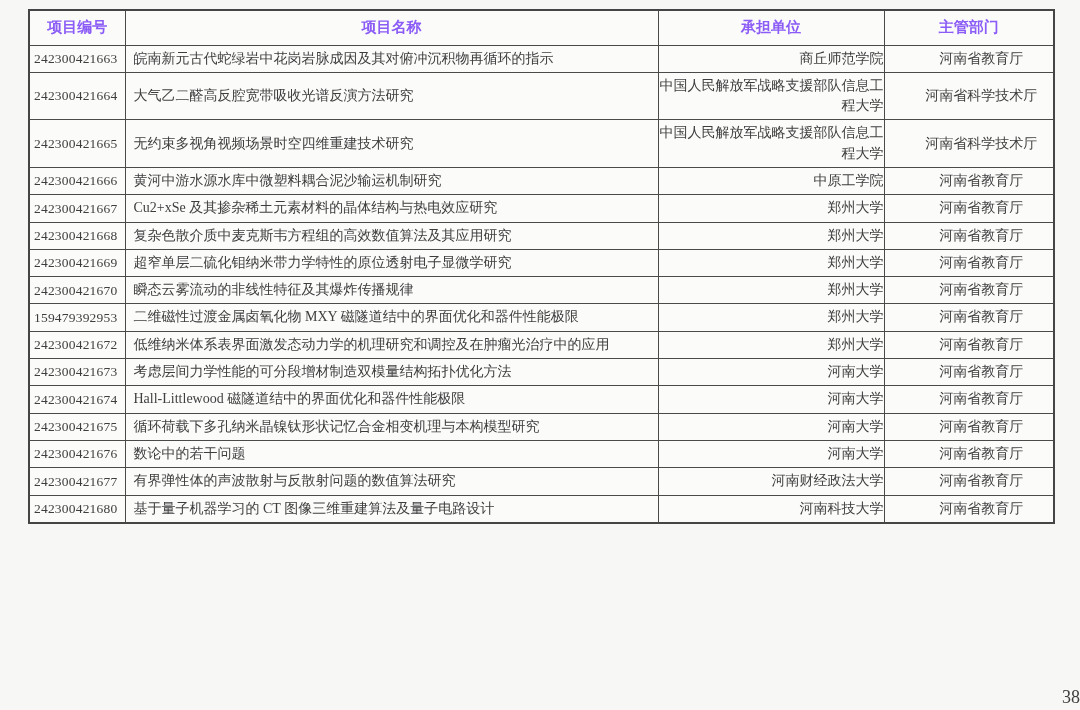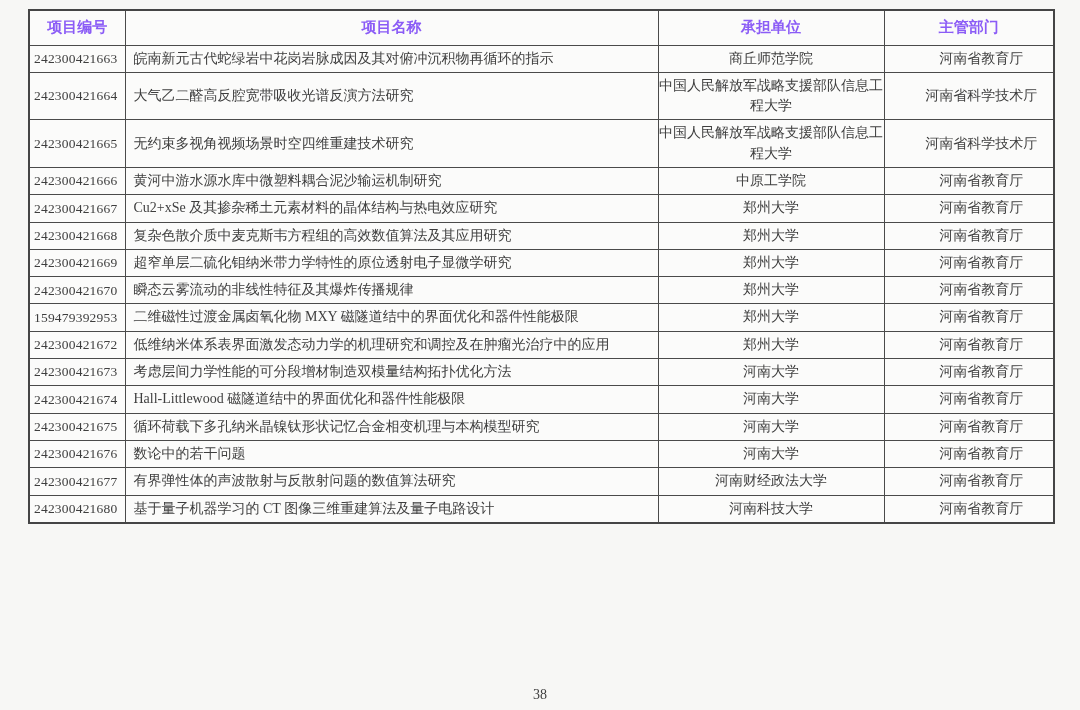--- a/index.html
+++ b/index.html
@@ -47,29 +47,29 @@
     padding: 3px 8px;
     color: #3e3e3e;
   }
   td.col-id {
     text-align: left;
     font-size: 13.5px;
     padding: 3px 4px;
     letter-spacing: 0.2px;
   }
   td.col-name { text-align: left; }
-  td.col-unit { text-align: center; padding: 3px 0; }
+  td.col-unit { text-align: right; padding: 3px 0; }
   td.col-dept { text-align: center; padding-left: 33px; }
   .page-number {
     position: absolute;
     left: 0;
     right: 0;
     top: 687px;
-    text-align: center;
-    font-size: 14px;
+    text-align: right;
+    font-size: 18px;
     color: #3e3e3e;
   }
 </style>
 </head>
 <body>
 
 <div class="page">
   <table class="projects">
     <colgroup>
       <col style="width:96px">

